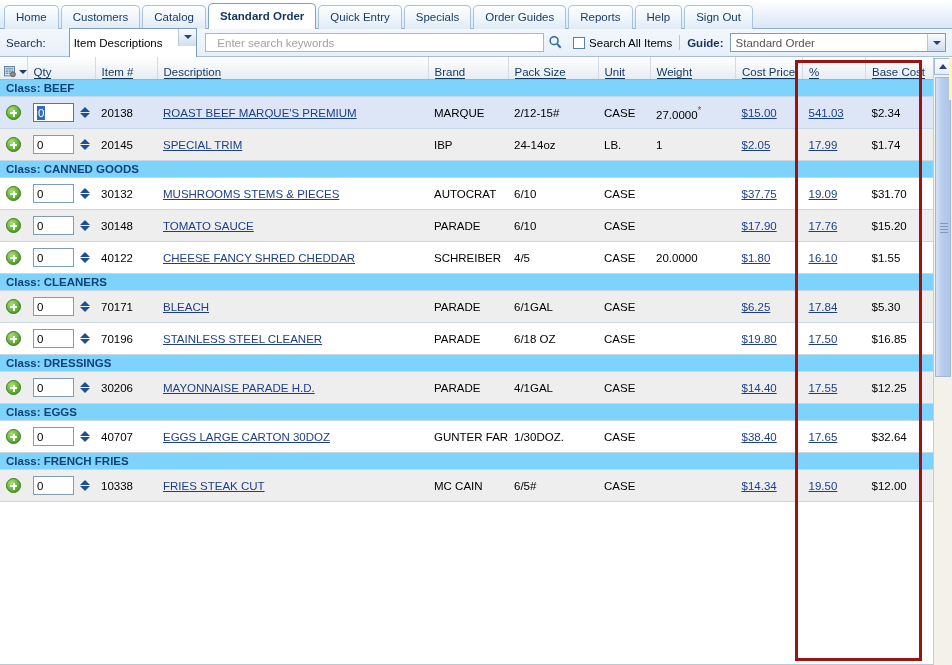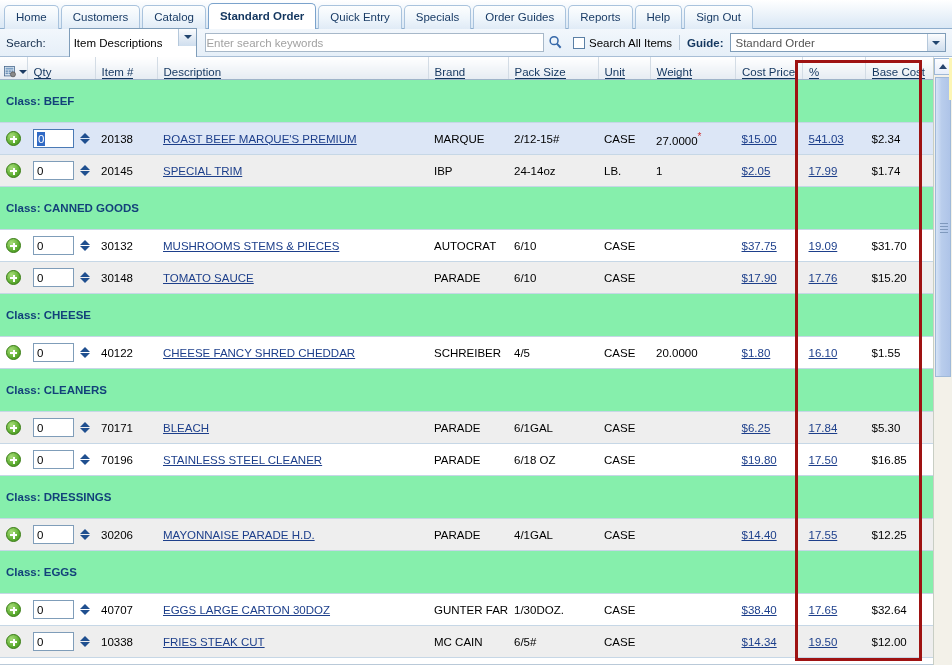--- a/index.html
+++ b/index.html
@@ -97,21 +97,21 @@
   }
   .kw-input {
     margin-left: 8px;
     width: 347px; height: 19px;
     border: 1px solid #a7b8c9;
     background: #fff;
     box-sizing: border-box;
     font-family: "Liberation Sans", sans-serif;
     font-size: 11.5px;
     color: #000;
-    padding-left: 0;
+    padding-left: 11px;
     outline: none;
   }
   .kw-input::placeholder { color: #a2a2a2; }
   .mag-btn {
     width: 21px; height: 19px;
     margin-left: 1px;
     display: flex; align-items: center; justify-content: center;
     cursor: pointer;
   }
   .chk {
@@ -172,22 +172,22 @@
     box-sizing: border-box;
     vertical-align: middle;
     white-space: nowrap;
     overflow: hidden;
   }
   tr.row-odd  td { background: #ffffff; }
   tr.row-even td { background: #eeeeee; }
   tr.row-sel  td { background: #dce6f6; }
 
   tr.classrow td {
-    height: 43px;
-    background: #86efac;
+    height: 17px;
+    background: #7dd3fc;
     border-bottom: 1px solid #c6d7e6;
     border-top: 1px solid #c6d7e6;
     color: #13417a;
     font-weight: bold;
     font-size: 11.5px;
     padding-left: 6px;
   }
 
   td.c-add   { width: 27px; padding-left: 6px; }
   td.c-qty   { width: 68px; padding-left: 4px; }
@@ -511,23 +511,20 @@
             <td class="c-item">30148</td>
             <td class="c-desc"><a class="lnk">TOMATO SAUCE</a></td>
             <td class="c-brand">PARADE</td>
             <td class="c-pack">6/10</td>
             <td class="c-unit">CASE</td>
             <td class="c-wt"><span></span></td>
             <td class="c-price"><a class="lnk">$17.90</a></td>
             <td class="c-pct"><a class="lnk">17.76</a></td>
             <td class="c-base">$15.20</td>
           </tr>
-          <tr class="classrow">
-            <td colspan="11">Class: CHEESE</td>
-          </tr>
           <tr class="row-odd">
             <td class="c-add">
               <div class="addbtn"></div>
             </td>
             <td class="c-qty">
               <div class="qty-cell">
                 <input class="qty-input" type="text" value="0" style="">
                 <div class="spin">
                   <div class="up"></div>
                   <div class="dn"></div>
@@ -637,20 +634,23 @@
             </td>
             <td class="c-item">40707</td>
             <td class="c-desc"><a class="lnk">EGGS LARGE CARTON 30DOZ</a></td>
             <td class="c-brand">GUNTER FARMS</td>
             <td class="c-pack">1/30DOZ.</td>
             <td class="c-unit">CASE</td>
             <td class="c-wt"><span></span></td>
             <td class="c-price"><a class="lnk">$38.40</a></td>
             <td class="c-pct"><a class="lnk">17.65</a></td>
             <td class="c-base">$32.64</td>
+          </tr>
+          <tr class="classrow">
+            <td colspan="11">Class: FRENCH FRIES</td>
           </tr>
           <tr class="row-even">
             <td class="c-add">
               <div class="addbtn"></div>
             </td>
             <td class="c-qty">
               <div class="qty-cell">
                 <input class="qty-input" type="text" value="0" style="">
                 <div class="spin">
                   <div class="up"></div>

